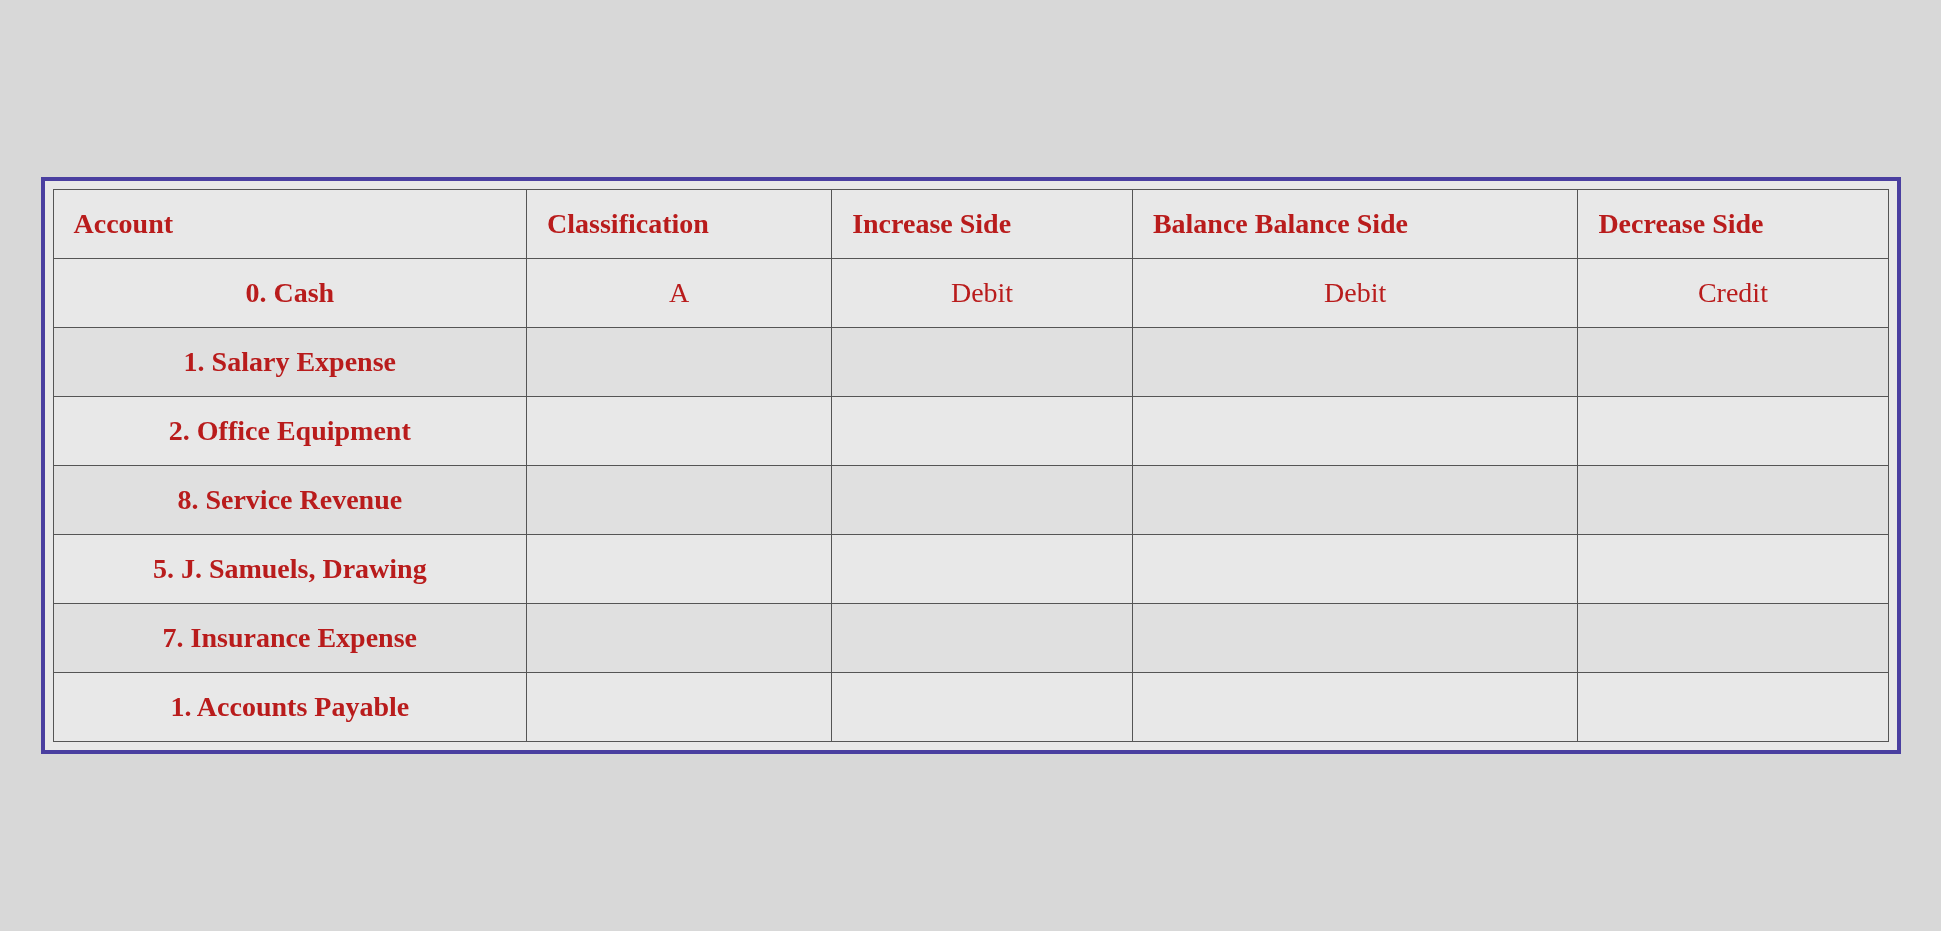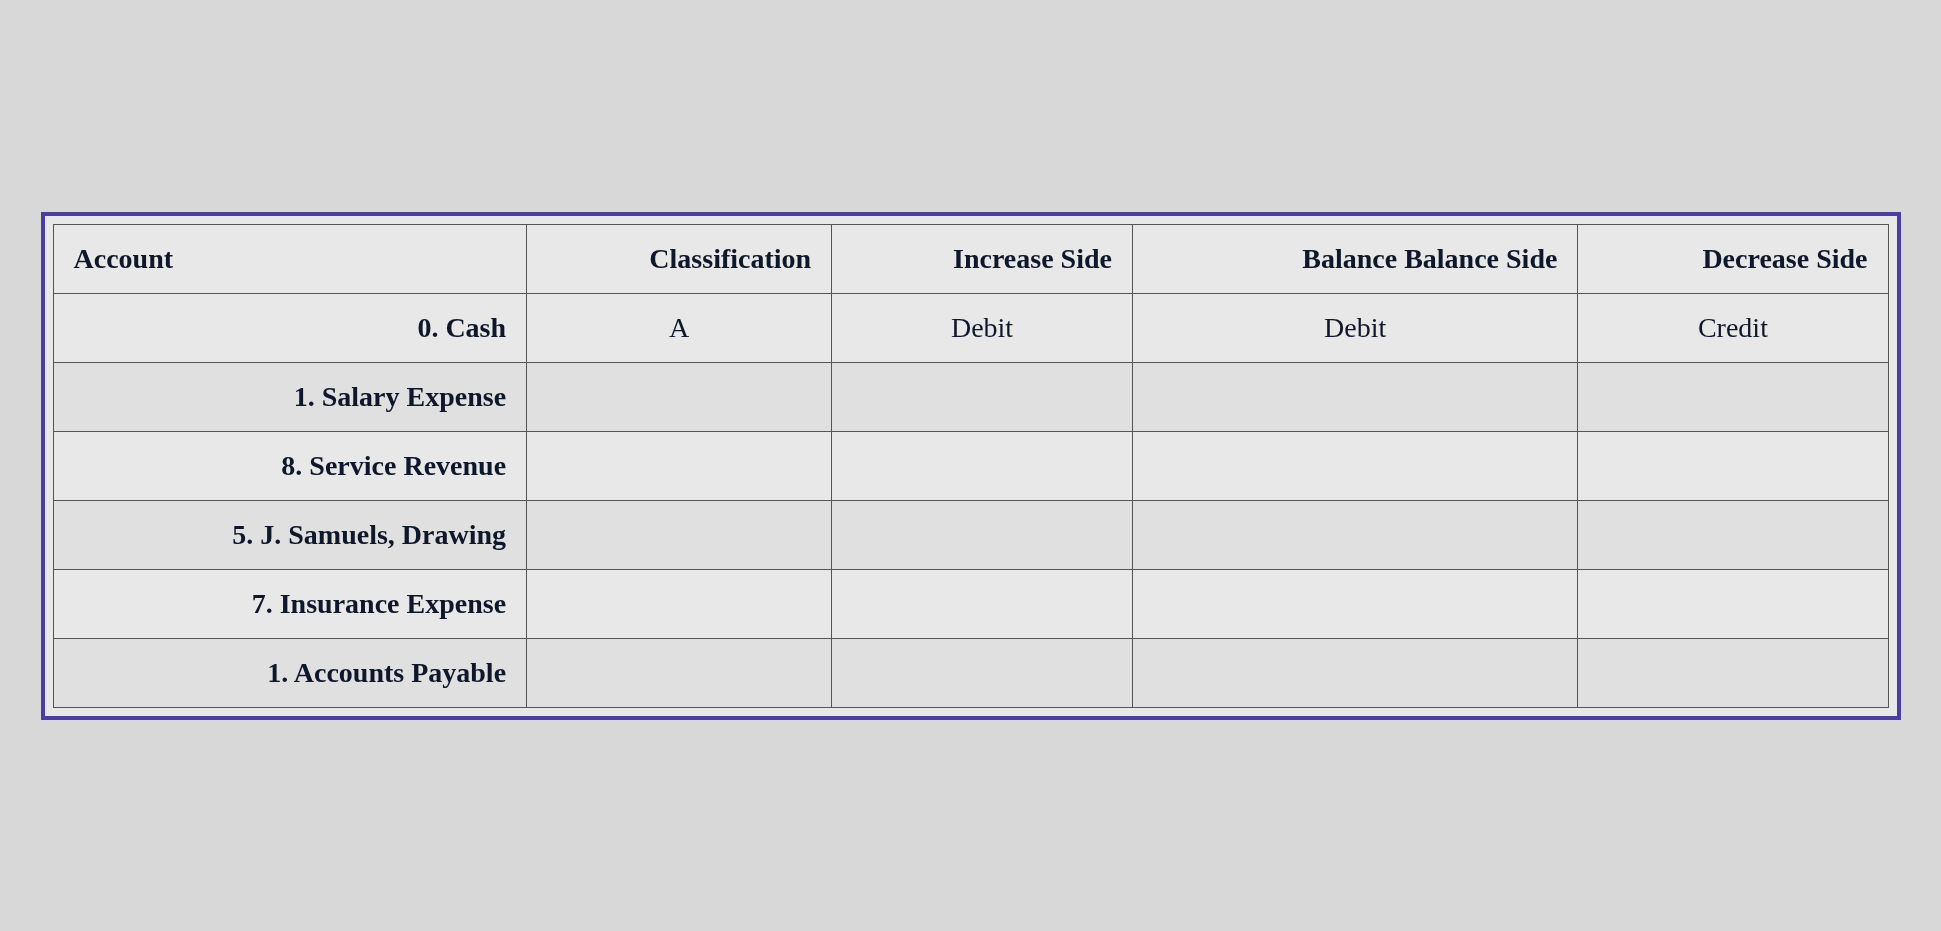--- a/index.html
+++ b/index.html
@@ -27,36 +27,36 @@
     table {
       width: 100%;
       border-collapse: collapse;
       background-color: #e8e8e8;
     }
 
     th, td {
       border: 1.5px solid #555;
       padding: 18px 20px;
       font-size: 28px;
-      color: #0f172a;
+      color: #b91c1c;
     }
 
     th {
       font-weight: bold;
-      text-align: right;
+      text-align: left;
       vertical-align: bottom;
     }
 
     th.account-header {
       text-align: left;
       vertical-align: bottom;
     }
 
     td.account-cell {
-      text-align: right;
+      text-align: center;
       font-weight: bold;
     }
 
     td.center-cell {
       text-align: center;
     }
 
     tr:nth-child(odd) td {
       background-color: #e8e8e8;
     }
@@ -92,20 +92,27 @@
           <td class="center-cell">Credit</td>
         </tr>
         <tr>
           <td class="account-cell">1. Salary Expense</td>
           <td class="center-cell"></td>
           <td class="center-cell"></td>
           <td class="center-cell"></td>
           <td class="center-cell"></td>
         </tr>
         <tr>
+          <td class="account-cell">2. Office Equipment</td>
+          <td class="center-cell"></td>
+          <td class="center-cell"></td>
+          <td class="center-cell"></td>
+          <td class="center-cell"></td>
+        </tr>
+        <tr>
           <td class="account-cell">8. Service Revenue</td>
           <td class="center-cell"></td>
           <td class="center-cell"></td>
           <td class="center-cell"></td>
           <td class="center-cell"></td>
         </tr>
         <tr>
           <td class="account-cell">5. J. Samuels, Drawing</td>
           <td class="center-cell"></td>
           <td class="center-cell"></td>

